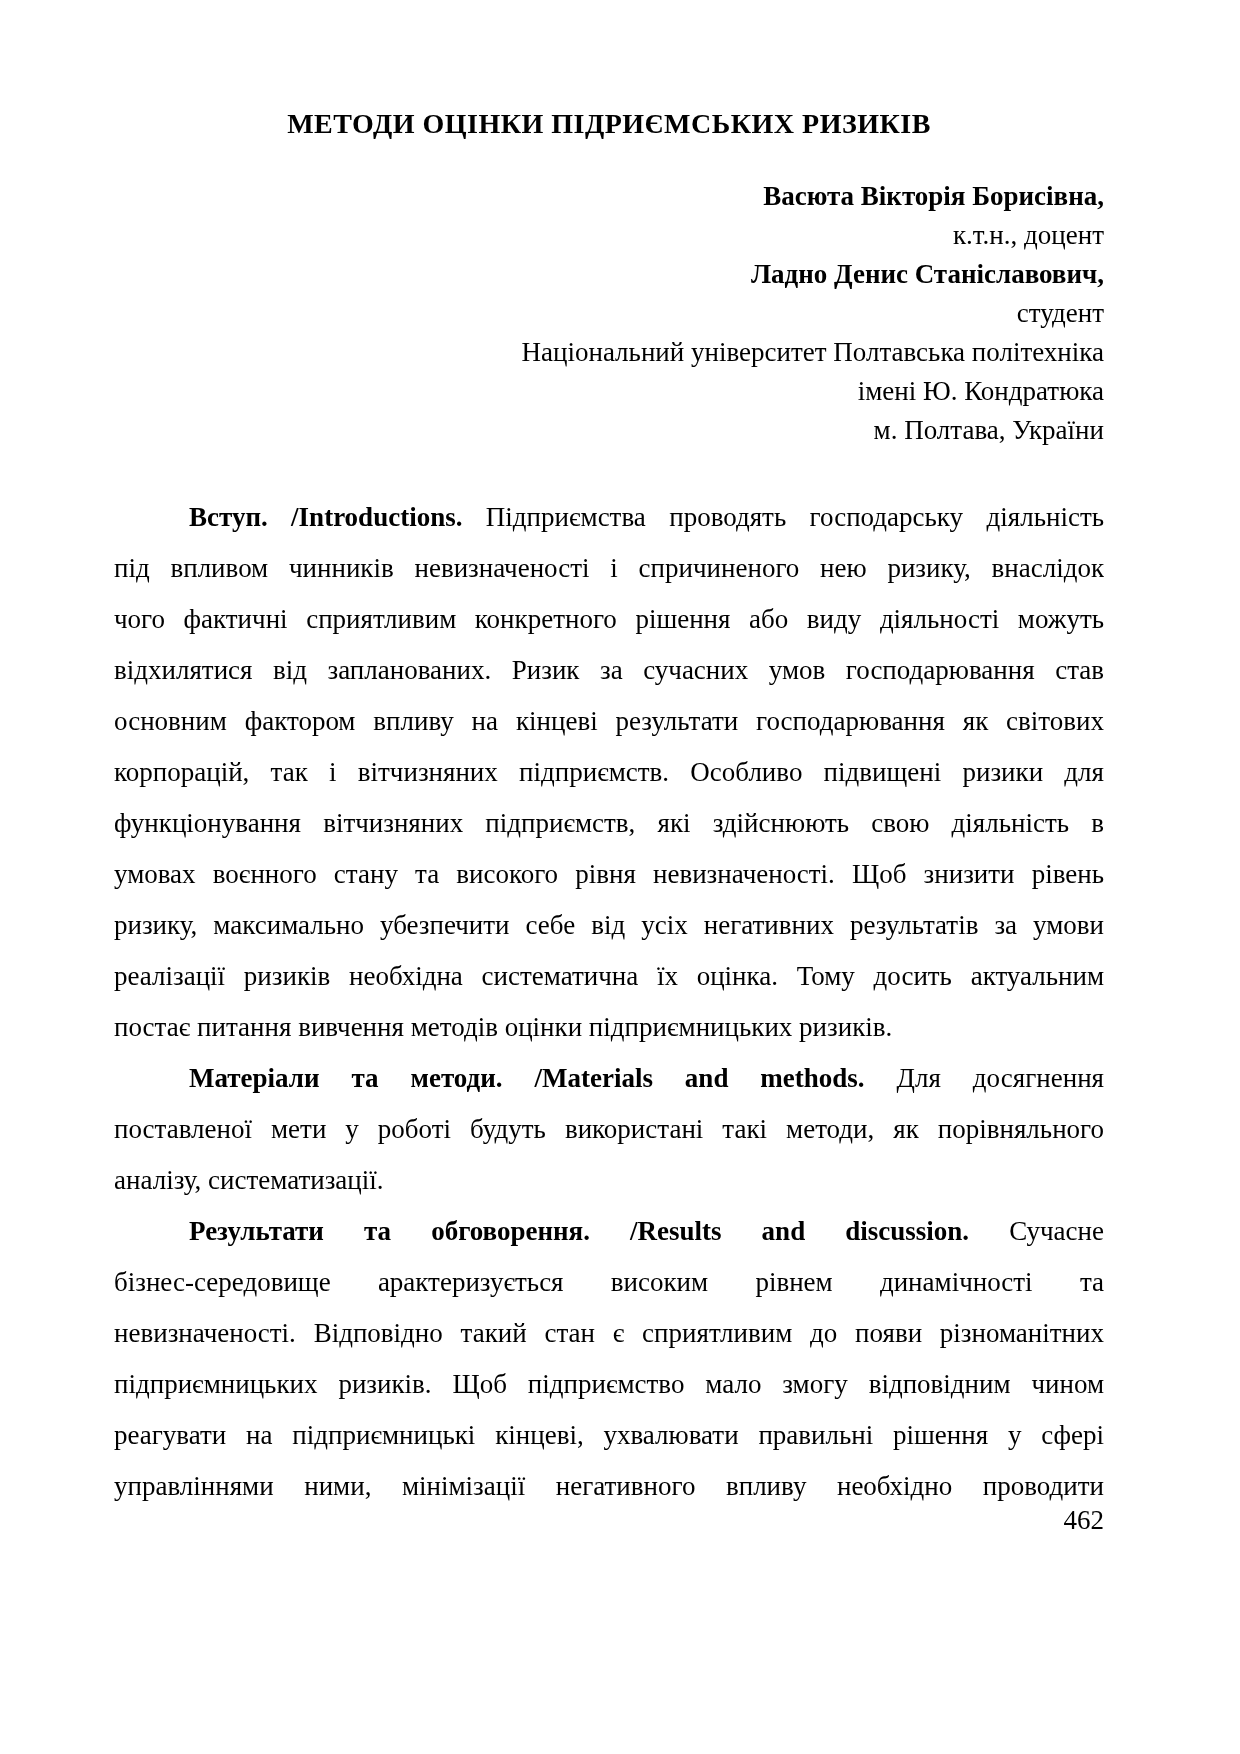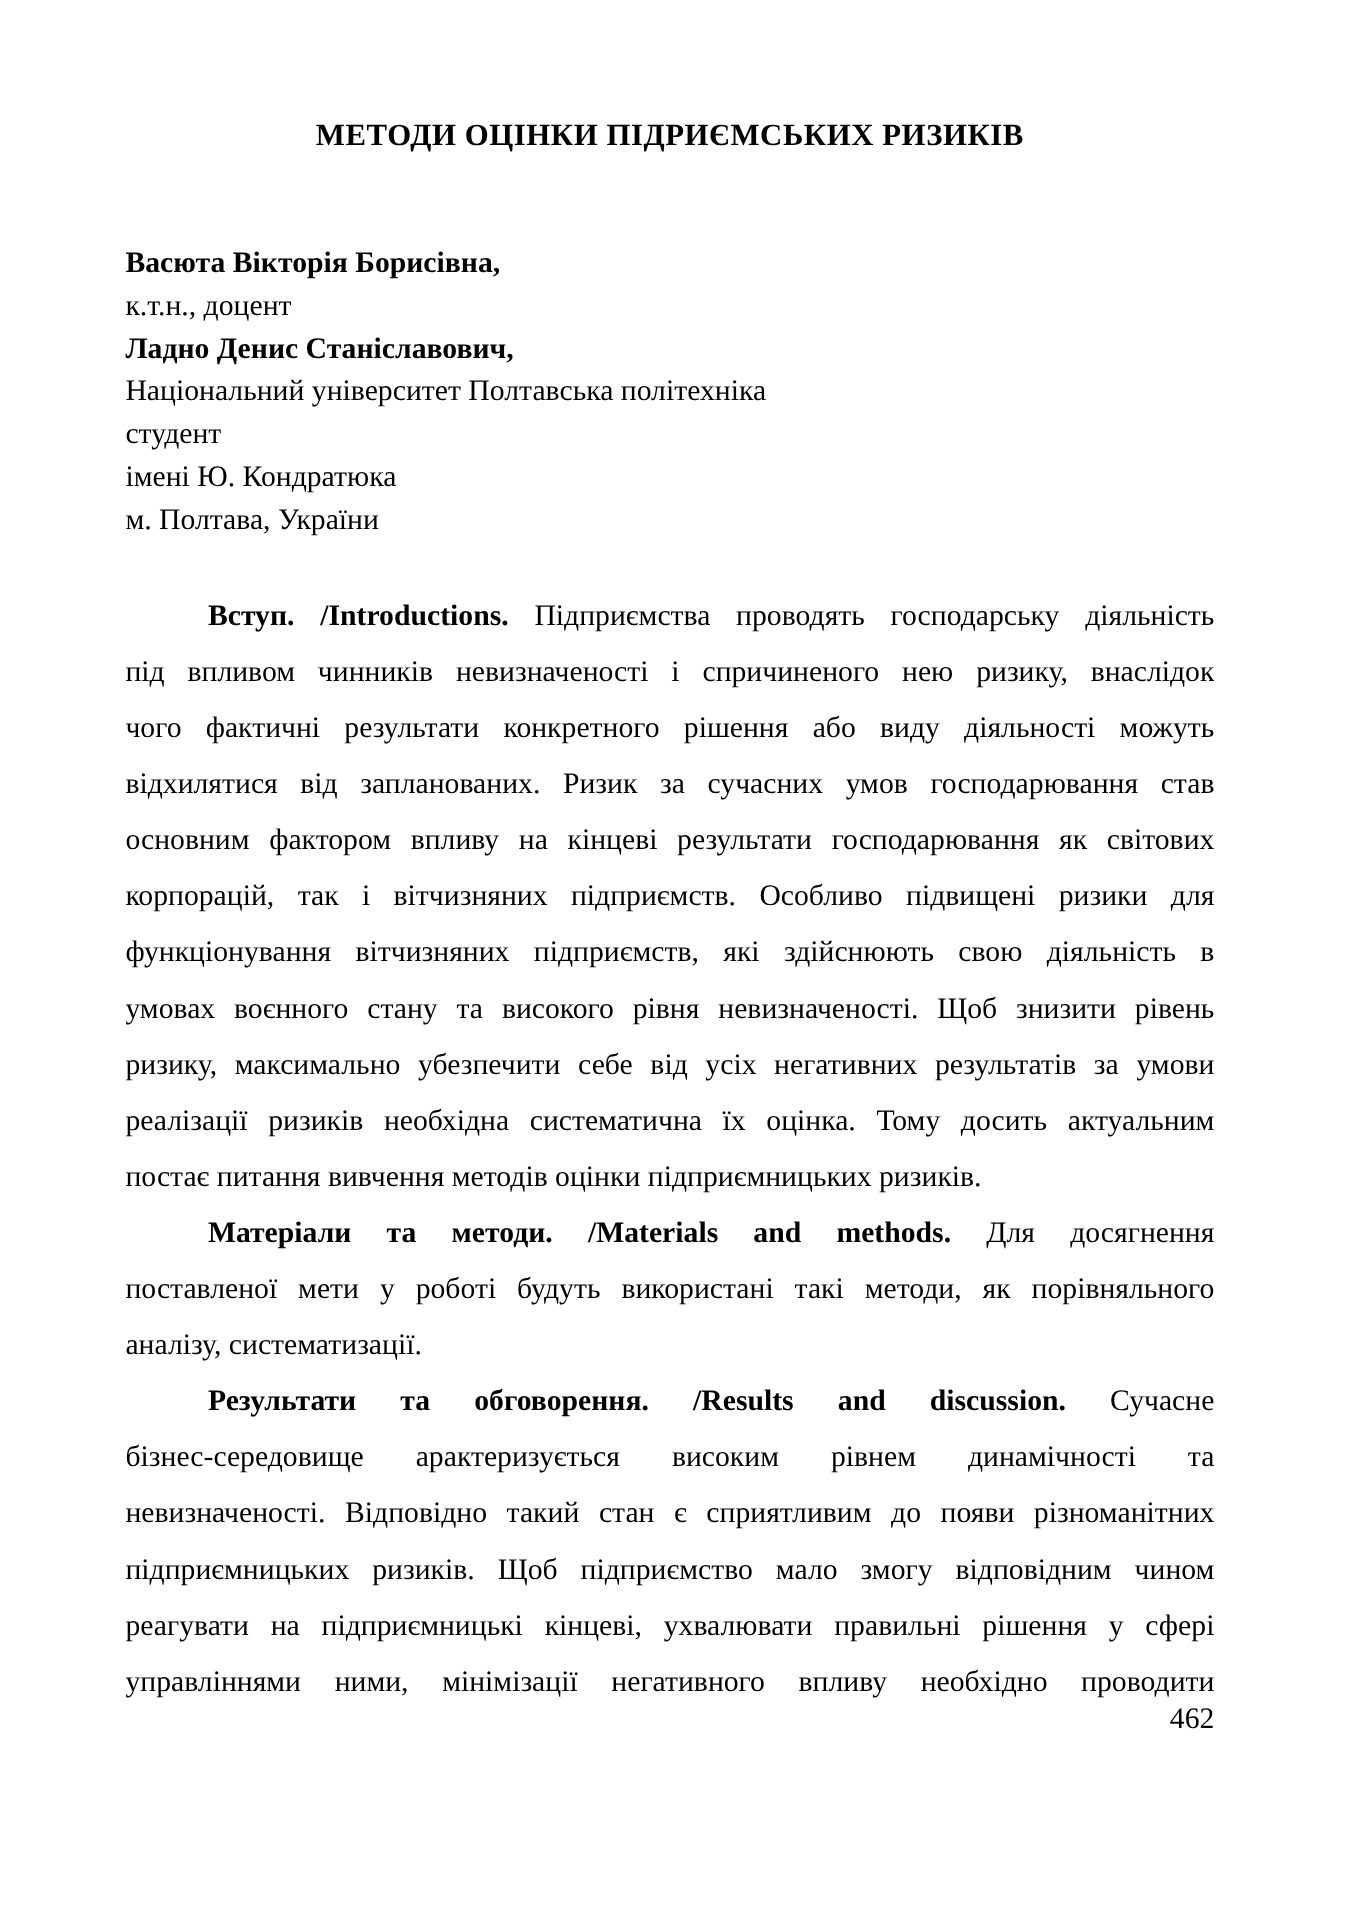--- a/index.html
+++ b/index.html
@@ -19,23 +19,24 @@
     overflow: hidden;
   }
   .title {
     font-size: 28px;
     font-weight: 700;
     line-height: 40px;
     text-align: center;
     letter-spacing: 0.5px;
   }
   .authors {
-    margin-top: 75px;
+    margin-top: 33px;
     font-size: 27px;
     line-height: 39px;
+    text-align: right;
   }
   .author-line.bold {
     font-weight: 700;
   }
   .content {
     margin-top: 42px;
     font-size: 27px;
     line-height: 51px;
   }
   .paragraph {
@@ -66,31 +67,31 @@
 </head>
 <body>
 
 <div class="page">
   <div class="title">МЕТОДИ ОЦІНКИ ПІДРИЄМСЬКИХ РИЗИКІВ</div>
 
   <div class="authors" id="authors">
       <div class="author-line bold">Васюта Вікторія Борисівна,</div>
       <div class="author-line">к.т.н., доцент</div>
       <div class="author-line bold">Ладно Денис Станіславович,</div>
+      <div class="author-line">студент</div>
       <div class="author-line">Національний університет Полтавська політехніка</div>
-      <div class="author-line">студент</div>
       <div class="author-line">імені Ю. Кондратюка</div>
       <div class="author-line">м. Полтава, України</div>
     </div>
 
   <div class="content" id="content">
       <div class="paragraph">
         <div class="line indent"><span class="bold-run">Вступ. /Introductions.</span><span class="text-run"> Підприємства проводять господарську діяльність</span></div>
         <div class="line"><span class="text-run">під впливом чинників невизначеності і спричиненого нею ризику, внаслідок</span></div>
-        <div class="line"><span class="text-run">чого фактичні результати конкретного рішення або виду діяльності можуть</span></div>
+        <div class="line"><span class="text-run">чого фактичні сприятливим конкретного рішення або виду діяльності можуть</span></div>
         <div class="line"><span class="text-run">відхилятися від запланованих. Ризик за сучасних умов господарювання став</span></div>
         <div class="line"><span class="text-run">основним фактором впливу на кінцеві результати господарювання як світових</span></div>
         <div class="line"><span class="text-run">корпорацій, так і вітчизняних підприємств. Особливо підвищені ризики для</span></div>
         <div class="line"><span class="text-run">функціонування вітчизняних підприємств, які здійснюють свою діяльність в</span></div>
         <div class="line"><span class="text-run">умовах воєнного стану та високого рівня невизначеності. Щоб знизити рівень</span></div>
         <div class="line"><span class="text-run">ризику, максимально убезпечити себе від усіх негативних результатів за умови</span></div>
         <div class="line"><span class="text-run">реалізації ризиків необхідна систематична їх оцінка. Тому досить актуальним</span></div>
         <div class="line last"><span class="text-run">постає питання вивчення методів оцінки підприємницьких ризиків.</span></div>
       </div>
       <div class="paragraph">

